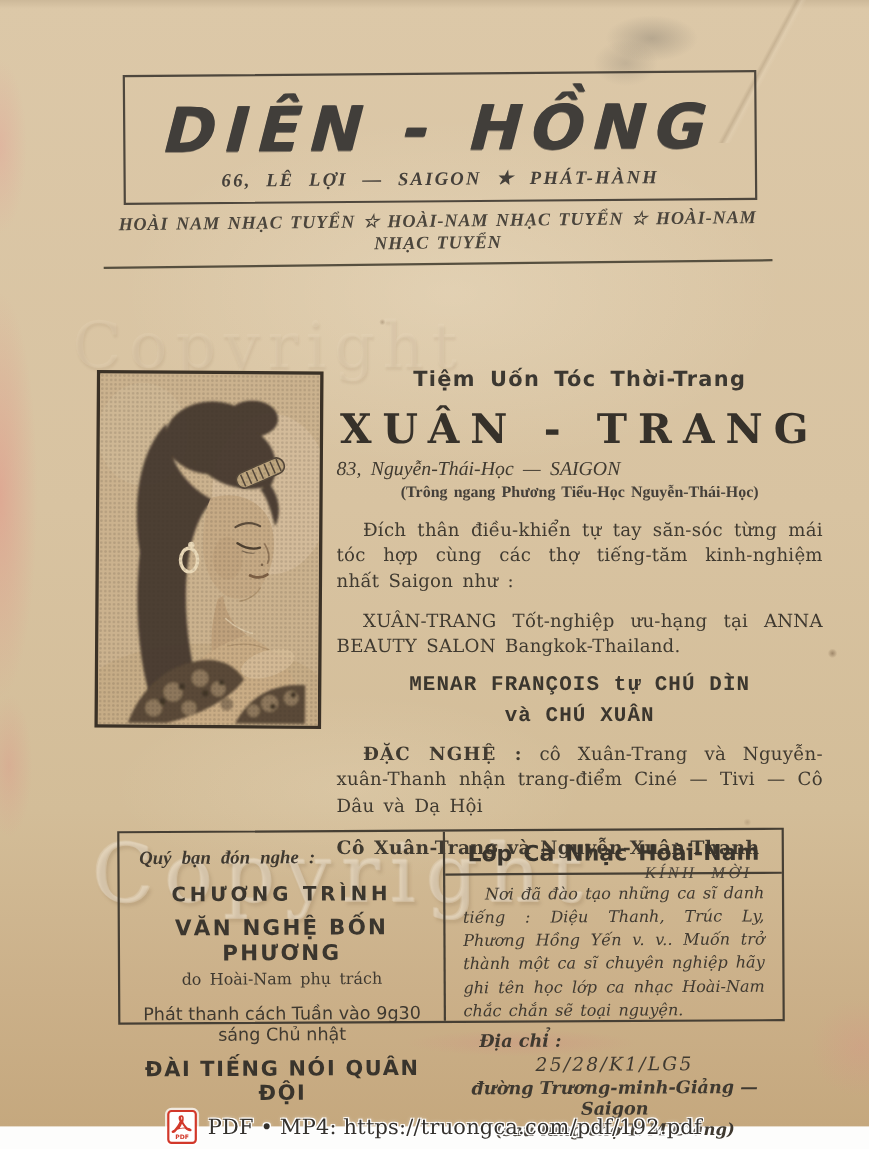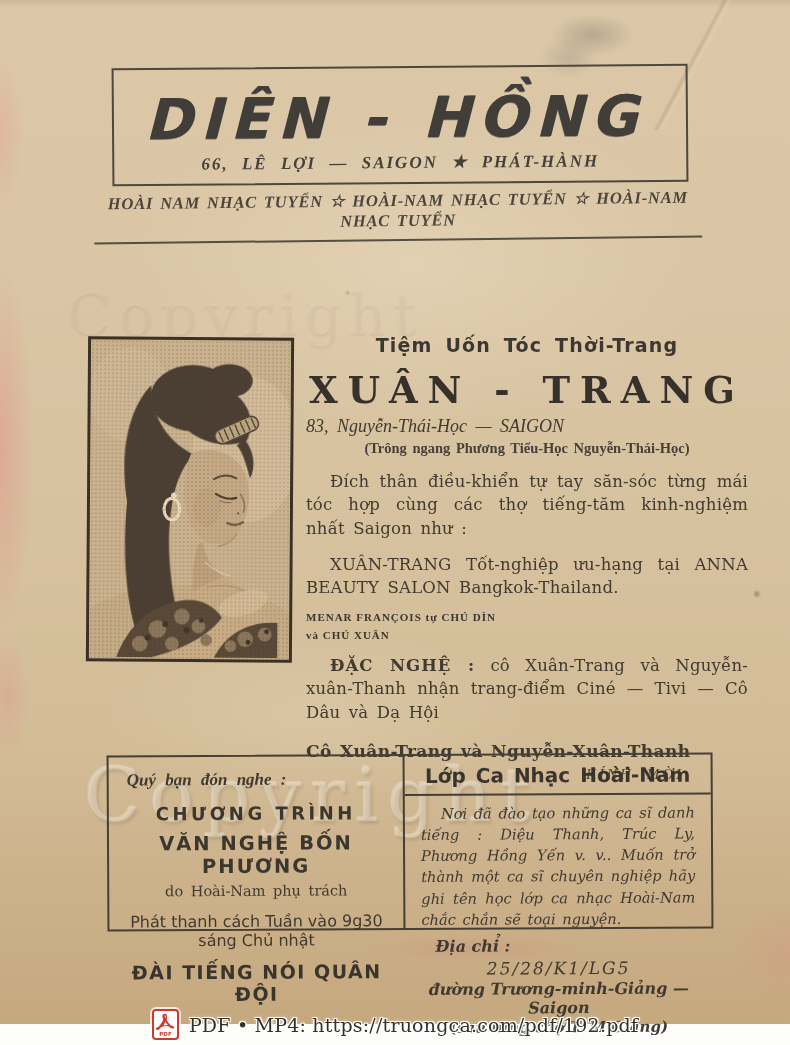--- a/index.html
+++ b/index.html
@@ -68,22 +68,22 @@
     letter-spacing:1.2px;word-spacing:5px;text-align:center;color:#3c3831;}
   .salon-name{font-family:"DejaVu Serif",serif;font-weight:bold;font-size:37px;margin:14px 0 0;
     letter-spacing:10px;text-align:center;color:#36312a;line-height:1.1;white-space:nowrap;}
   .salon-address{font-family:"Liberation Serif",serif;font-style:italic;font-weight:normal;
     font-size:18px;word-spacing:4px;margin-top:5px;}
   .salon-note{font-family:"Liberation Serif",serif;font-weight:bold;font-size:14.5px;
     text-align:center;margin-top:3px;color:#45403a;word-spacing:2px;}
   .ad-para{font-size:16.5px;line-height:1.42;text-align:justify;margin:13px 0 0;
     text-indent:24px;word-spacing:3px;letter-spacing:.2px;}
   .ad-para .lead{font-weight:bold;letter-spacing:1px;}
-  .stylist{font-family:Liberation Serif, serif;font-weight:bold;font-size:11px;
-    letter-spacing:1px;text-align:left;margin-top:6px;color:#3b362e;}
+  .stylist{font-family:Liberation Mono, monospace;font-weight:bold;font-size:19px;
+    letter-spacing:1px;text-align:center;margin-top:6px;color:#3b362e;}
   .stylist.first{margin-top:11px;}
   .signoff{font-weight:bold;font-size:17px;text-align:left;padding-right:26px;
     margin-top:17px;letter-spacing:.4px;word-spacing:2px;}
   .invite{font-family:Liberation Serif, serif;font-style:italic;font-size:15px;
     text-align:right;padding-right:64px;letter-spacing:3px;word-spacing:6px;
     margin-top:5px;color:#4b453c;}
 
   
   .bottom-box{position:absolute;left:107px;top:754px;width:606px;height:176px;
     border:2px solid #463f34;box-sizing:border-box;display:flex;transform:rotate(-.3deg);

